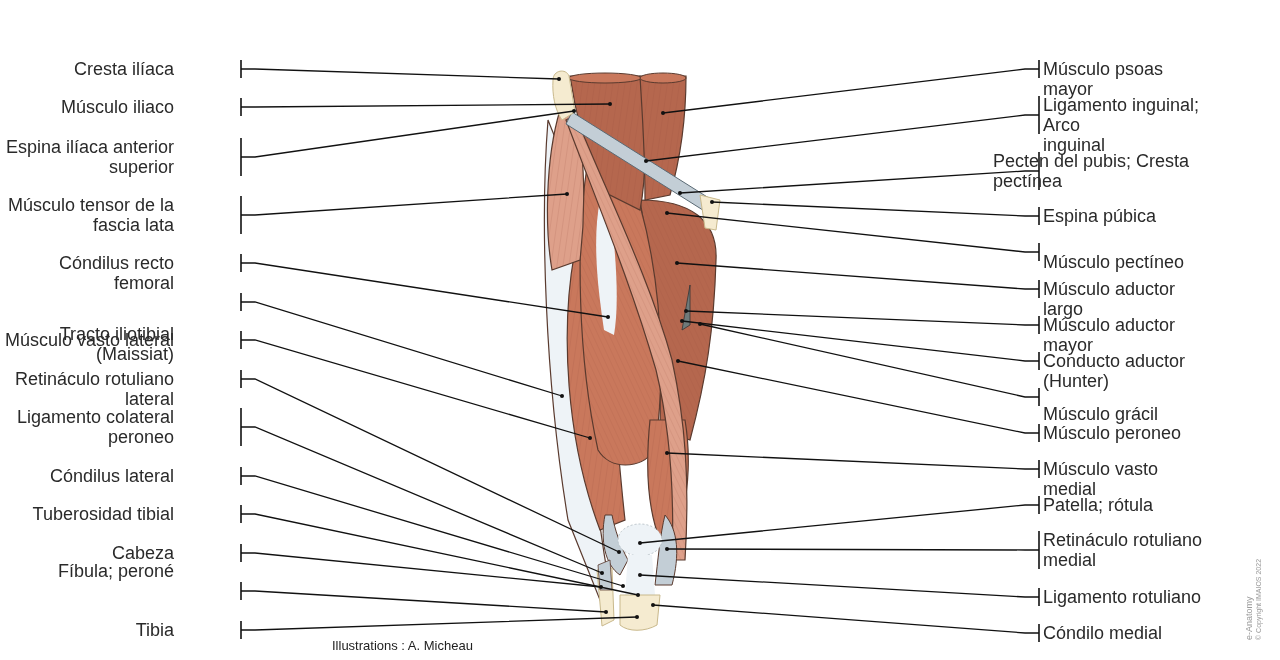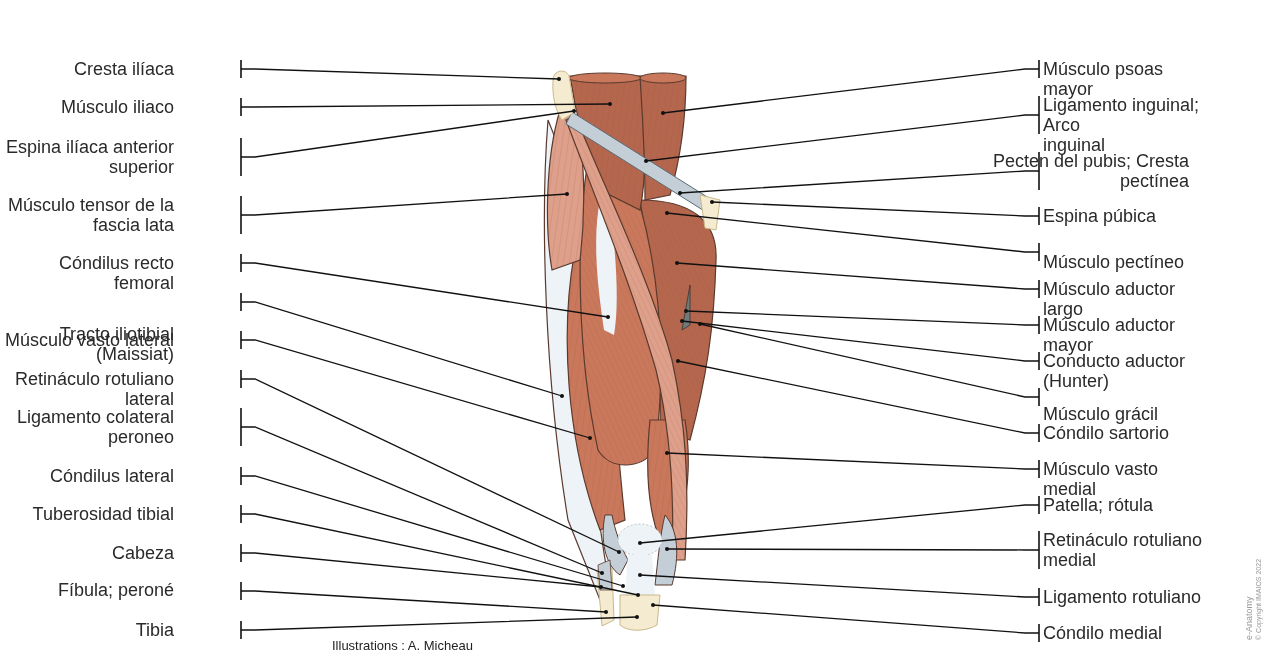--- a/index.html
+++ b/index.html
@@ -172,36 +172,36 @@
 fascia lata</div>
       <div class="label left" style="top: 253px; right: 1042px;">Cóndilus recto femoral</div>
       <div class="label left" style="top: 292px; right: 1042px; margin-top: 32px;">Tracto iliotibial (Maissiat)</div>
       <div class="label left" style="top: 330px; right: 1042px;">Músculo vasto lateral</div>
       <div class="label left" style="top: 369px; right: 1042px;">Retináculo rotuliano lateral</div>
       <div class="label left" style="top: 407px; right: 1042px;">Ligamento colateral
 peroneo</div>
       <div class="label left" style="top: 466px; right: 1042px;">Cóndilus lateral</div>
       <div class="label left" style="top: 504px; right: 1042px;">Tuberosidad tibial</div>
       <div class="label left" style="top: 543px; right: 1042px; text-align: right;">Cabeza</div>
-      <div class="label left" style="top: 580px; right: 1042px;">Fíbula; peroné</div>
+      <div class="label left" style="top: 561px; right: 1042px;">Fíbula; peroné</div>
       <div class="label left" style="top: 620px; right: 1042px;">Tibia</div>
     </div>
   <div id="right-labels">
       <div class="label right" style="top: 59px; left: 1043px;">Músculo psoas mayor</div>
       <div class="label right" style="top: 95px; left: 1043px;">Ligamento inguinal; Arco
 inguinal</div>
-      <div class="label right" style="top: 151px; left: 993px; text-align: right;">Pecten del pubis; Cresta
+      <div class="label right" style="top: 151px; left: 993px;">Pecten del pubis; Cresta
 pectínea</div>
       <div class="label right" style="top: 206px; left: 1043px;">Espina púbica</div>
       <div class="label right" style="top: 252px; left: 1043px;">Músculo pectíneo</div>
       <div class="label right" style="top: 279px; left: 1043px;">Músculo aductor largo</div>
       <div class="label right" style="top: 315px; left: 1043px;">Músculo aductor mayor</div>
       <div class="label right" style="top: 351px; left: 1043px;">Conducto aductor (Hunter)</div>
       <div class="label right" style="top: 404px; left: 1043px;">Músculo grácil</div>
-      <div class="label right" style="top: 423px; left: 1043px;">Cóndilo sartorio</div>
+      <div class="label right" style="top: 423px; left: 1043px;">Músculo peroneo</div>
       <div class="label right" style="top: 459px; left: 1043px;">Músculo vasto medial</div>
       <div class="label right" style="top: 495px; left: 1043px;">Patella; rótula</div>
       <div class="label right" style="top: 530px; left: 1043px;">Retináculo rotuliano
 medial</div>
       <div class="label right" style="top: 587px; left: 1043px;">Ligamento rotuliano</div>
       <div class="label right" style="top: 623px; left: 1043px;">Cóndilo medial</div>
     </div>
 
   <div class="credit">Illustrations : A. Micheau</div>
   <div class="brand">

